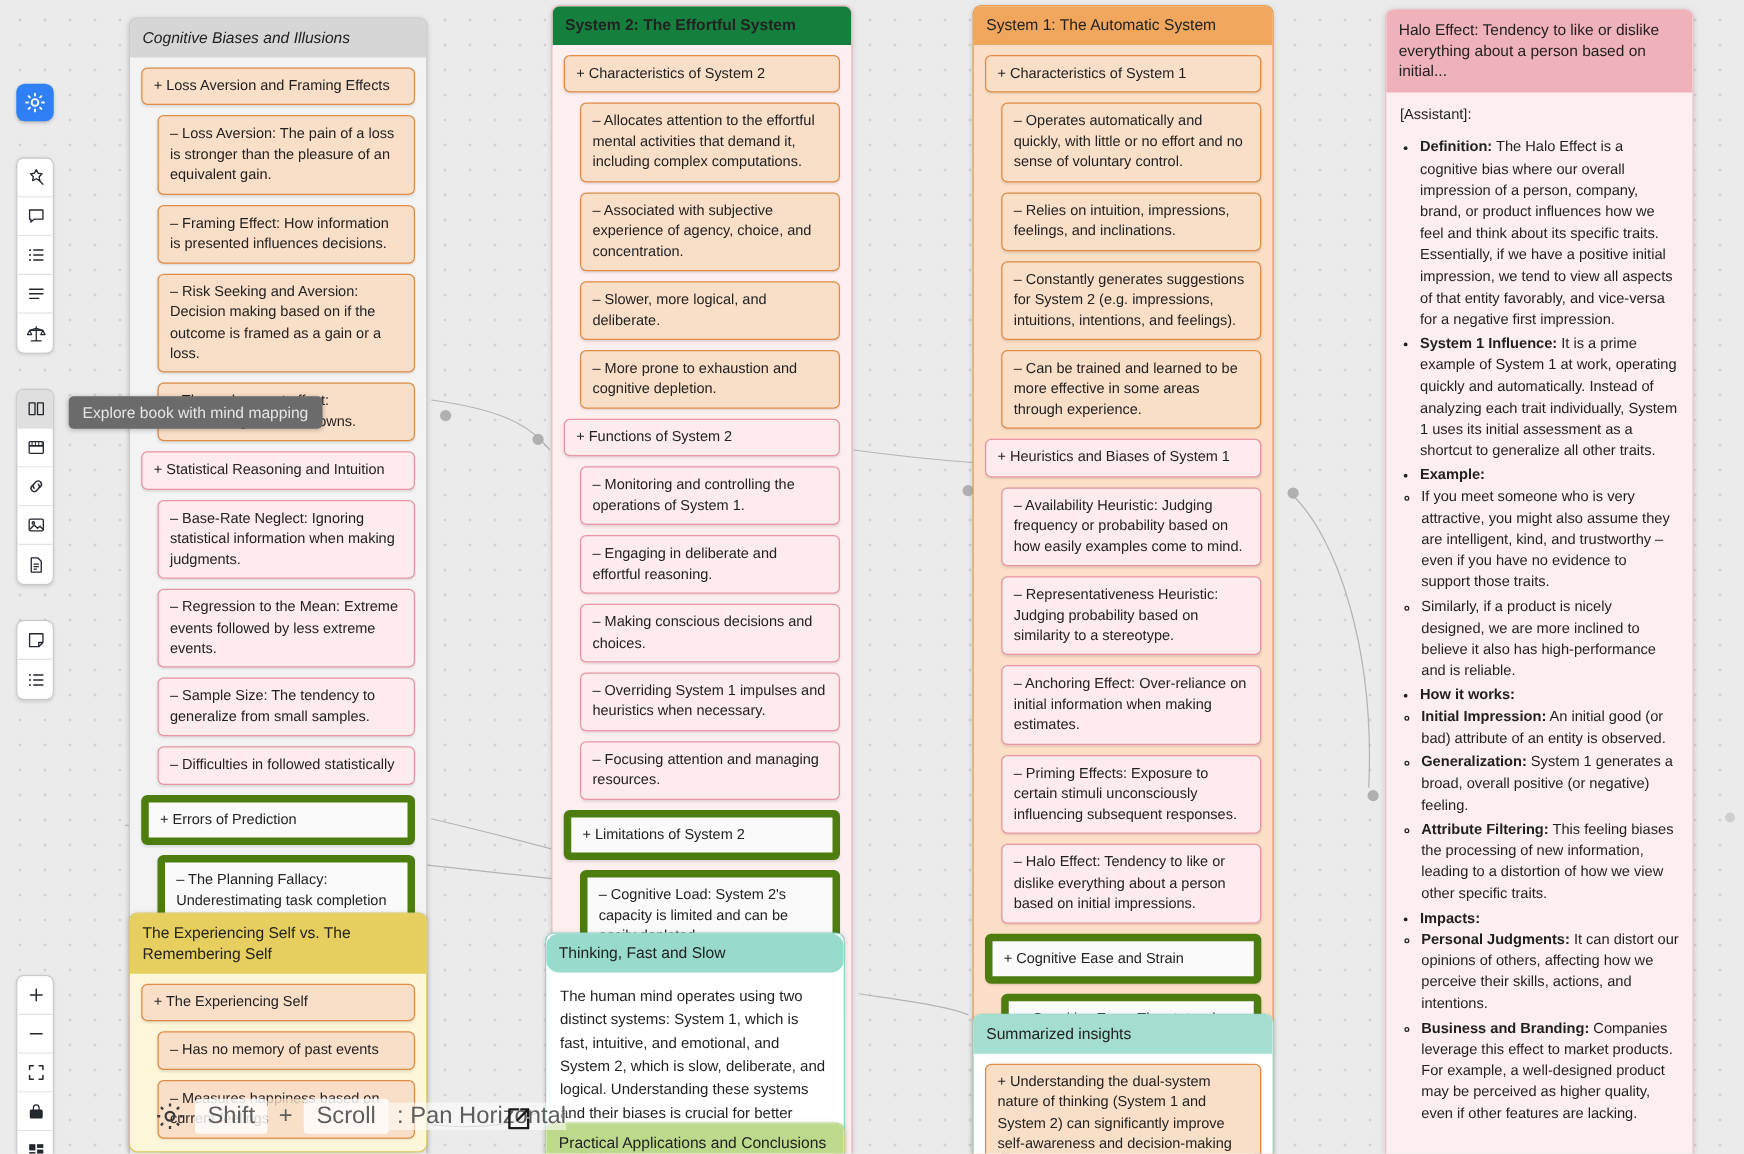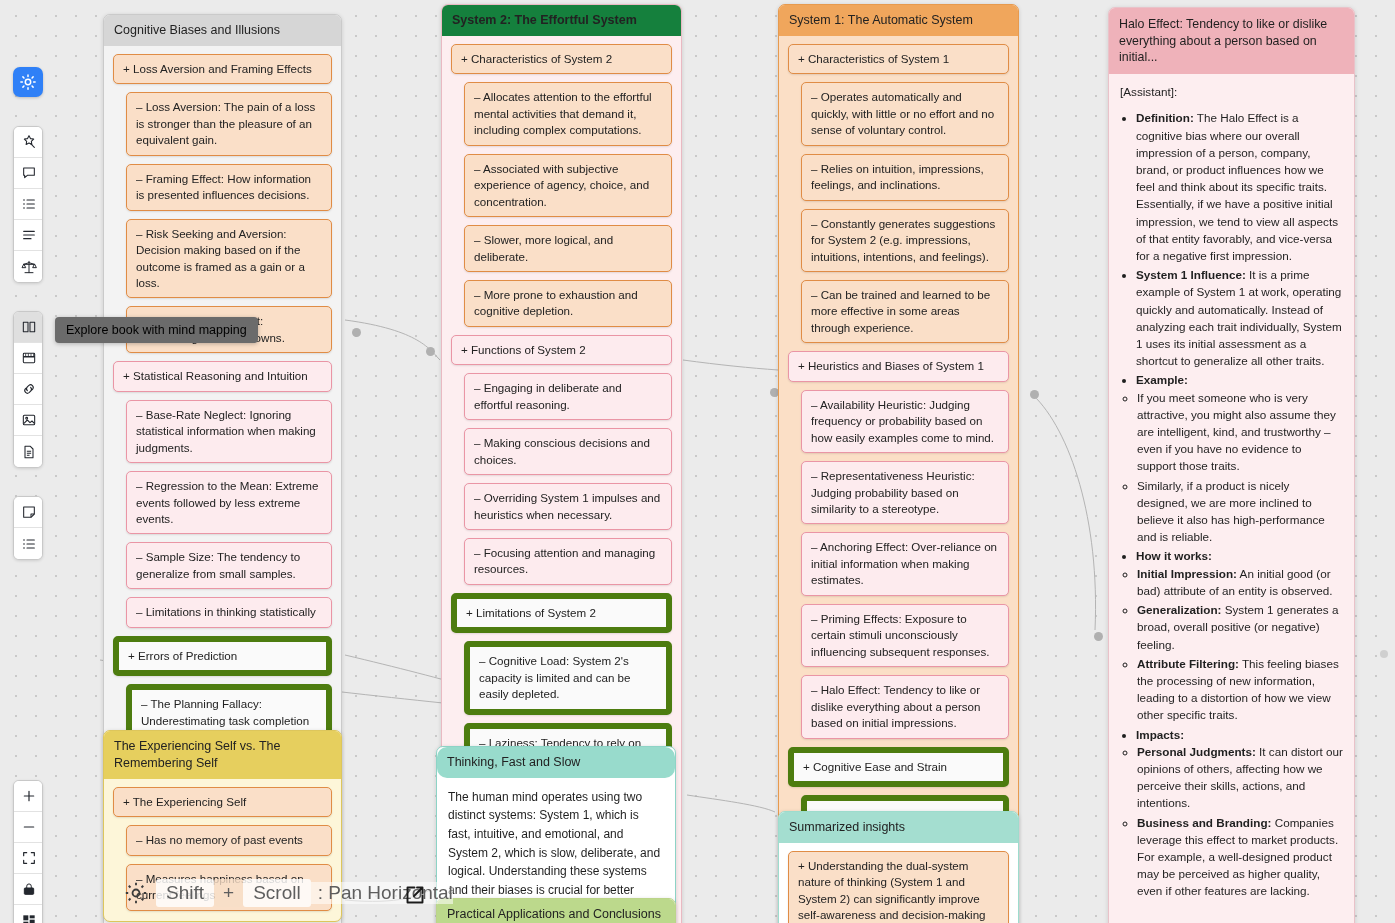--- a/index.html
+++ b/index.html
@@ -52,21 +52,21 @@
     box-shadow: 0 1px 3px rgba(0,0,0,.2);
     cursor: pointer;
     z-index: 40;
   }
 
   
   .tooltip {
     position: absolute;
     left: 55px; top: 317px;
     background: #6b6b6b;
-    color: #000000;
+    color: #e5e5e5;
     font-size: 12.5px;
     padding: 6px 11px;
     border-radius: 4px;
     white-space: nowrap;
     z-index: 60;
     box-shadow: 0 1px 4px rgba(0,0,0,.25);
   }
 
   
   #connectors {
@@ -110,21 +110,21 @@
     color: #222;
     padding: 6px 9px;
     border-radius: 5px;
     box-shadow: 0 1px 2px rgba(0,0,0,.10);
   }
   .item.lvl1 { margin-left: 0; }
   .item.lvl2 { margin-left: 13px; }
 
   
   .node.gray   { background:#f3f3f3; border:1px solid #cacaca; }
-  .node.gray   .node-head { background:#d6d6d6; }
+  .node.gray   .node-head { background:#d6d6d6;font-style:italic; }
   .node.pink   { background:#fdeef0; border:1px solid #e9b9c2; }
   .node.pink   .node-head { background:#15803d;font-weight:bold; }
   .node.orange { background:#fbdfc6; border:1px solid #e79a4e; }
   .node.orange .node-head { background:#f0a65c; }
   .node.yellow { background:#fdf6d9; border:1px solid #ddc65c; }
   .node.yellow .node-head { background:#e6cf5e; }
   .node.teal   { background:#fff; border:1px solid #8dd3c6; }
   .node.teal   .node-head { background:#98dbcc;border-radius:10px; }
   .node.green  { background:#fff; border:1px solid #bcd48a; }
   .node.green  .node-head { background:#bcd98c; }
@@ -366,38 +366,39 @@
     <div class="node-body">
         <div class="item lvl1 peach">+ Loss Aversion and Framing Effects</div>
         <div class="item lvl2 peach">– Loss Aversion: The pain of a loss is stronger than the pleasure of an equivalent gain.</div>
         <div class="item lvl2 peach">– Framing Effect: How information is presented influences decisions.</div>
         <div class="item lvl2 peach">– Risk Seeking and Aversion: Decision making based on if the outcome is framed as a gain or a loss.</div>
         <div class="item lvl2 peach">– The endowment effect: Overvaluing items one owns.</div>
         <div class="item lvl1 rose">+ Statistical Reasoning and Intuition</div>
         <div class="item lvl2 rose">– Base-Rate Neglect: Ignoring statistical information when making judgments.</div>
         <div class="item lvl2 rose">– Regression to the Mean: Extreme events followed by less extreme events.</div>
         <div class="item lvl2 rose">– Sample Size: The tendency to generalize from small samples.</div>
-        <div class="item lvl2 rose">– Limitations in thinking statistically</div>
+        <div class="item lvl2 rose">– Difficulties in followed statistically</div>
         <div class="item lvl1 plain">+ Errors of Prediction</div>
         <div class="item lvl2 plain">– The Planning Fallacy: Underestimating task completion time.</div>
         <div class="item lvl2 plain">– Optimism Bias: Tendency to be overly optimistic about future outcomes.</div>
         <div class="item lvl2 plain">– The illusion of validity: Overconfidence in predictions based on limited data.</div>
         <div class="item lvl2 plain">– The hindsight bias: the “I-knew-it-all-along” effect</div>
       </div>
   </div>
 
   <div class="node pink" style="left:441px; top:4px; width:241px;">
     <div class="node-head">System 2: The Effortful System</div>
     <div class="node-body">
         <div class="item lvl1 peach">+ Characteristics of System 2</div>
         <div class="item lvl2 peach">– Allocates attention to the effortful mental activities that demand it, including complex computations.</div>
         <div class="item lvl2 peach">– Associated with subjective experience of agency, choice, and concentration.</div>
         <div class="item lvl2 peach">– Slower, more logical, and deliberate.</div>
         <div class="item lvl2 peach">– More prone to exhaustion and cognitive depletion.</div>
         <div class="item lvl1 rose">+ Functions of System 2</div>
+        <div class="item lvl2 rose">– Monitoring and controlling the operations of System 1.</div>
         <div class="item lvl2 rose">– Engaging in deliberate and effortful reasoning.</div>
         <div class="item lvl2 rose">– Making conscious decisions and choices.</div>
         <div class="item lvl2 rose">– Overriding System 1 impulses and heuristics when necessary.</div>
         <div class="item lvl2 rose">– Focusing attention and managing resources.</div>
         <div class="item lvl1 plain">+ Limitations of System 2</div>
         <div class="item lvl2 plain">– Cognitive Load: System 2's capacity is limited and can be easily depleted.</div>
         <div class="item lvl2 plain">– Laziness: Tendency to rely on System 1 even when System 2 is needed, a manifestation of the law of least effort.</div>
         <div class="item lvl2 plain">– Confirmation Bias: Seeking out information that confirms existing beliefs.</div>
         <div class="item lvl2 plain">– Overconfidence: System 2 can sometimes fail to recognize its own limitations and can be too confident in its judgment.</div>
       </div>

